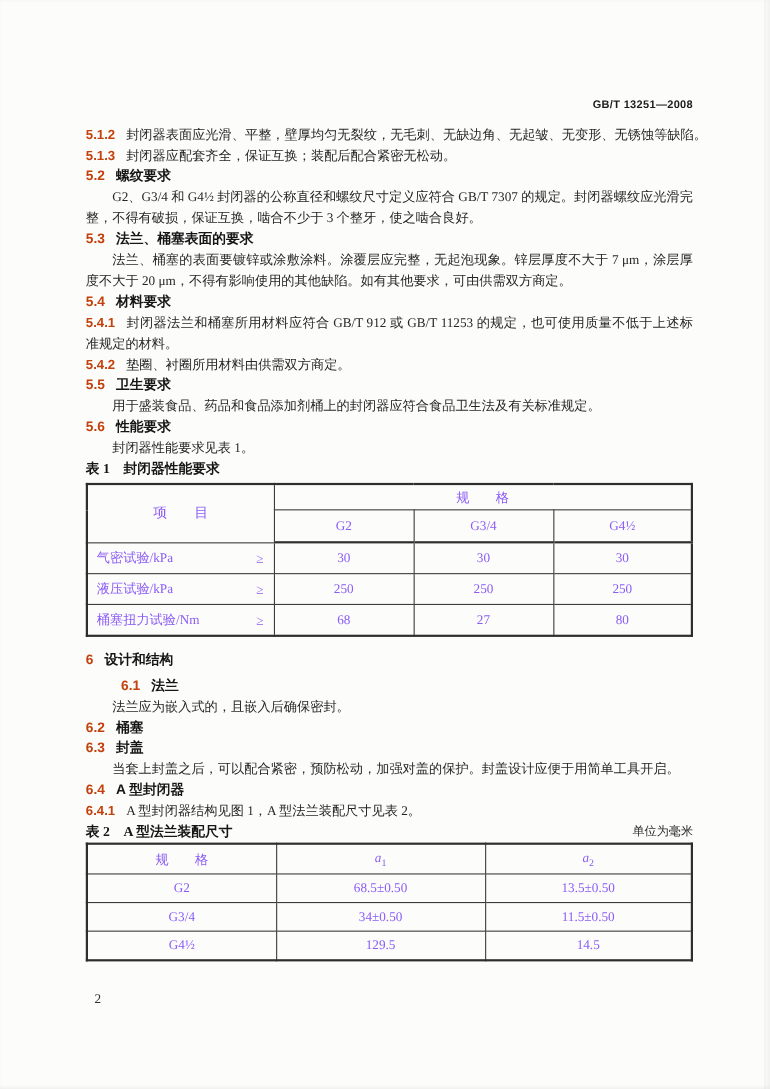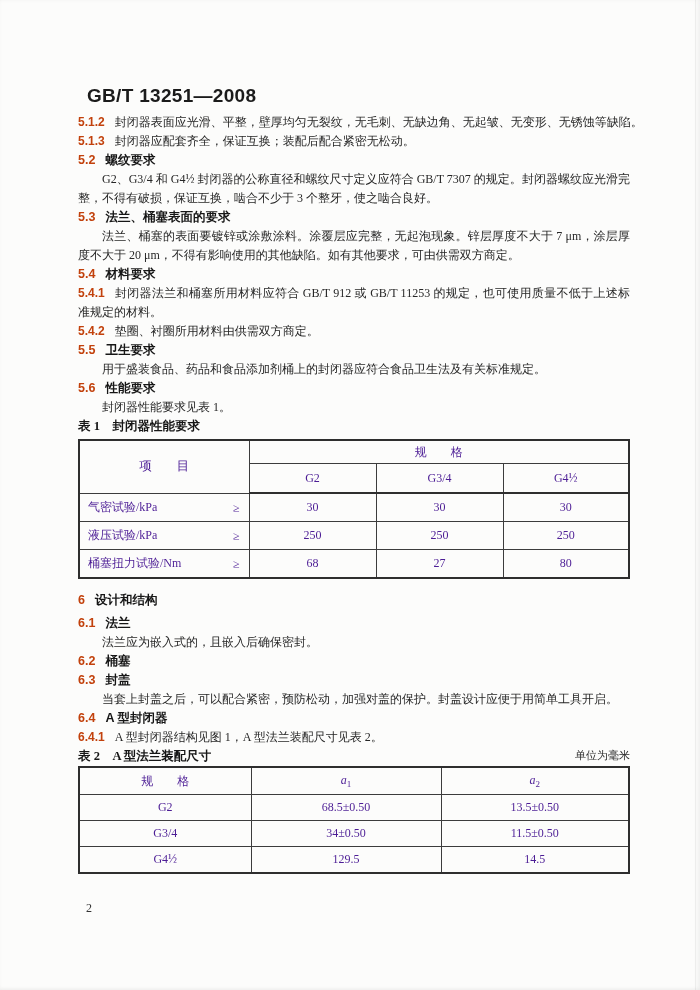--- a/index.html
+++ b/index.html
@@ -9,22 +9,22 @@
   }
   .page {
     position:relative; width:700px; height:990px; overflow:hidden;
     background:#fcfcfb; color:#262626;
     box-shadow: inset -3px 0 4px rgba(0,0,0,0.04), inset 0 -2px 3px rgba(0,0,0,0.03);
   }
   .content { position:absolute; left:78px; top:86px; width:552px; }
 
   .doc-header {
     font-family:"Liberation Sans","DejaVu Sans",sans-serif;
-    font-weight:bold; font-size:19px; line-height:19px;
-    margin:0 0 8px 9px; letter-spacing:0.3px; color:#1b1b1b;
+    font-weight:bold; font-size:10px; line-height:19px;
+    margin:0 0 8px 9px; letter-spacing:0.3px; color:#1b1b1b;text-align:right;
   }
 
   .line { font-size:12px; line-height:19px; }
   .one-line { white-space:nowrap; }
   .clause { text-align:justify; }
   .clause .num, .heading .num {
     font-family:"Liberation Sans","DejaVu Sans",sans-serif;
     font-weight:bold; color:#c2410c; margin-right:10px;
   }
   .heading {
@@ -39,21 +39,21 @@
     line-height:19px;
   }
   .caption-row { position:relative; }
   .unit-note {
     position:absolute; right:0; top:1px;
     font-size:11px; font-weight:normal;
     font-family:"Liberation Serif","DejaVu Serif",serif; color:#2a2a2a;
   }
 
   table { border-collapse:collapse; table-layout:fixed; width:550px; }
-  td { border:1px solid #3c3c3c; text-align:center; font-size:12px; color:#4c1d95; padding:0;margin-left:13px; }
+  td { border:1px solid #3c3c3c; text-align:center; font-size:12px; color:#8b5cf6; padding:0;margin-left:13px; }
   .t1 { margin-top:3px; border:2px solid #2e2e2e; }
   .t1 .h1 td { height:22px; }
   .t1 .h2 td { height:28px; border-bottom:2px solid #2e2e2e; }
   .t1 .data td { height:27px; }
   .t1 .item-head { font-size:12.5px; }
   .lbl-wrap {
     display:flex; justify-content:space-between; align-items:flex-end;
     padding:0 9px 0 8px;
   }
   .t2 { border:2px solid #2e2e2e; }
@@ -171,21 +171,21 @@
         <td>27</td>
         <td>80</td>
       </tr>
     </tbody>
       </table>
 
     <div class="line heading" style="margin-top:12px;">
       <span class="num">6</span><span>设计和结构</span>
     </div>
 
-    <div class="line heading" style="margin-top:4px;">
+    <div class="line heading" style="margin-top:4px;margin-left:32px;">
       <span class="num">6.1</span><span>法兰</span>
     </div>
 
     <div class="line para one-line">法兰应为嵌入式的，且嵌入后确保密封。</div>
 
     <div class="line heading">
       <span class="num">6.2</span><span>桶塞</span>
     </div>
 
 

